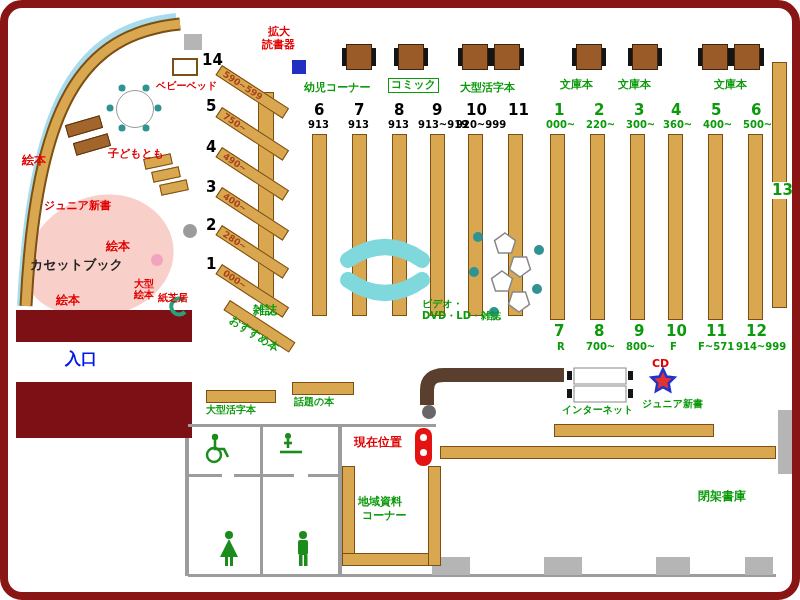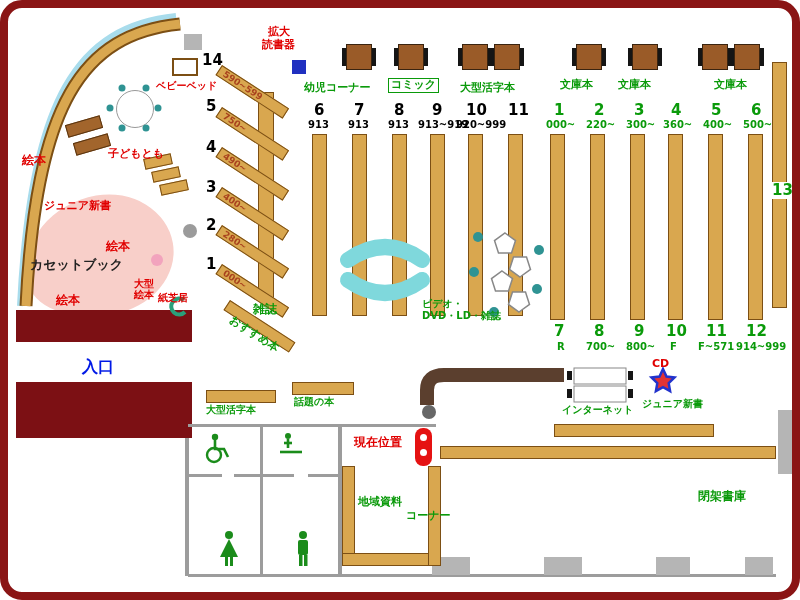--- a/index.html
+++ b/index.html
@@ -260,21 +260,21 @@
   <span class="t green s15" style="left:738px;top:315px;">12</span>
   <span class="t green s10" style="left:549px;top:333px;">R</span>
   <span class="t green s10" style="left:578px;top:333px;">700~</span>
   <span class="t green s10" style="left:618px;top:333px;">800~</span>
   <span class="t green s10" style="left:662px;top:333px;">F</span>
   <span class="t green s10" style="left:690px;top:333px;">F~571</span>
   <span class="t green s10" style="left:728px;top:333px;">914~999</span>
 
   <span class="t green s15" style="left:763px;top:174px;background:#fff;padding:0 1px;">13</span>
 
-  <span class="t green s12" style="left:245px;top:296px;font-family:Liberation Mono, monospace;">雑誌</span>
+  <span class="t green s12" style="left:245px;top:296px;">雑誌</span>
   <span class="t green s10" style="left:414px;top:290px;">ビデオ・</span>
   <span class="t green s10" style="left:414px;top:302px;">DVD・LD・雑誌</span>
   <span class="t green s11" style="left:226px;top:306px;transform:rotate(33deg);transform-origin:0 0;">おすすめ本</span>
 
   <span class="t maroon s15" style="left:194px;top:44px;">14</span>
   <span class="t maroon s15" style="left:198px;top:90px;">5</span>
   <span class="t maroon s15" style="left:198px;top:131px;">4</span>
   <span class="t maroon s15" style="left:198px;top:171px;">3</span>
   <span class="t maroon s15" style="left:198px;top:209px;">2</span>
   <span class="t maroon s15" style="left:198px;top:248px;">1</span>
@@ -283,24 +283,24 @@
   <span class="t red s11" style="left:100px;top:140px;">子どもとも</span>
   <span class="t red s12" style="left:14px;top:146px;">絵本</span>
   <span class="t red s11" style="left:36px;top:192px;">ジュニア新書</span>
   <span class="t red s12" style="left:98px;top:232px;">絵本</span>
   <span class="t black s13" style="left:22px;top:250px;">カセットブック</span>
   <span class="t red s12" style="left:48px;top:286px;">絵本</span>
   <span class="t red s10" style="left:126px;top:270px;text-align:center;">大型</span>
   <span class="t red s10" style="left:126px;top:281px;">絵本</span>
   <span class="t red s10" style="left:150px;top:284px;">紙芝居</span>
 
-  <span class="t blue s16" style="left:74px;top:342px;margin-top:8px;">入口</span>
+  <span class="t blue s16" style="left:57px;top:342px;">入口</span>
   <span class="t green s10" style="left:198px;top:396px;">大型活字本</span>
   <span class="t green s10" style="left:286px;top:388px;">話題の本</span>
   <span class="t red s12" style="left:346px;top:428px;">現在位置</span>
   <span class="t green s10" style="left:554px;top:396px;">インターネット</span>
   <span class="t red s11" style="left:644px;top:350px;">CD</span>
   <span class="t green s10" style="left:634px;top:390px;">ジュニア新書</span>
   <span class="t green s11" style="left:350px;top:488px;">地域資料</span>
-  <span class="t green s11" style="left:354px;top:502px;margin-left:44px;">コーナー</span>
+  <span class="t green s11" style="left:354px;top:502px;">コーナー</span>
   <span class="t green s12" style="left:690px;top:482px;">閉架書庫</span>
 
 </div>
 
 </body></html>

